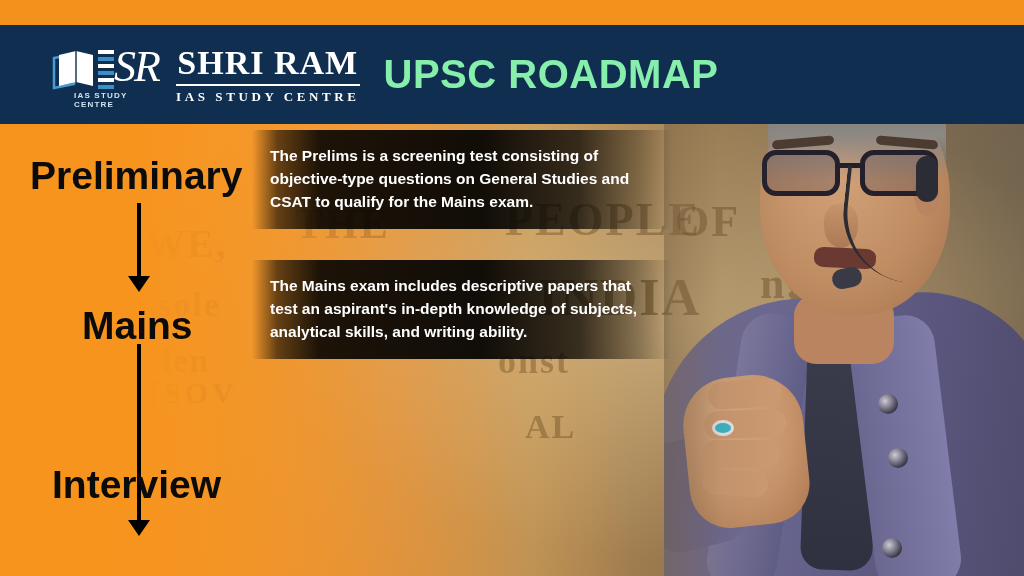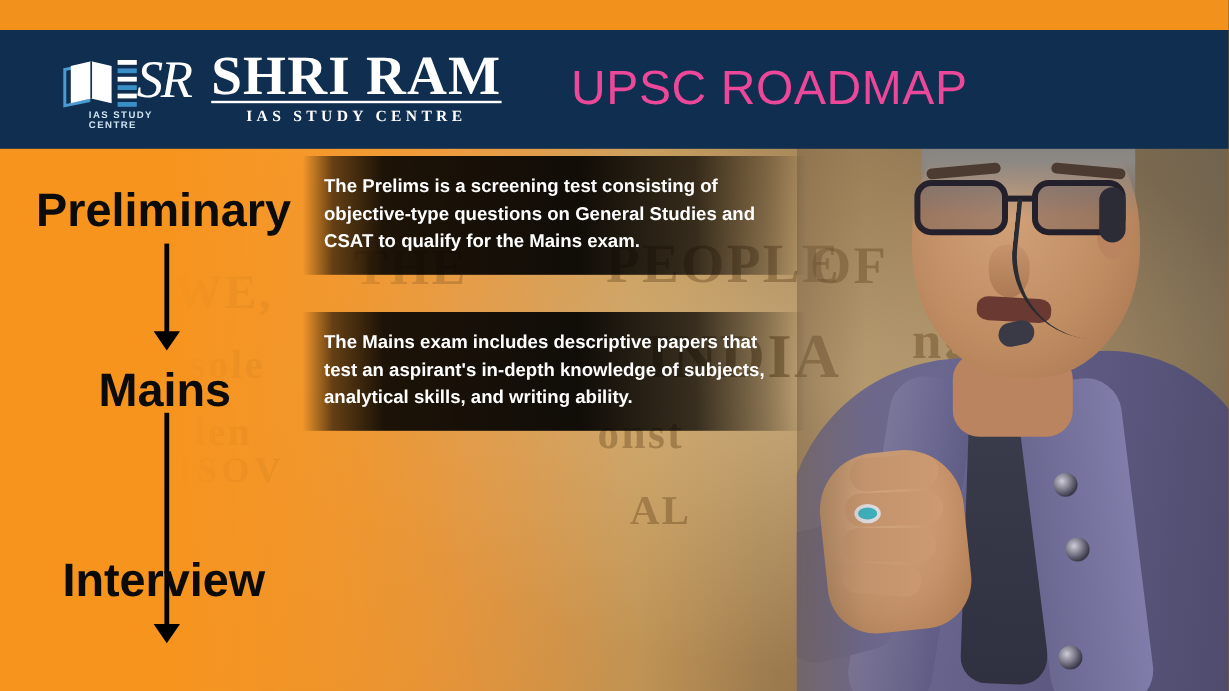--- a/index.html
+++ b/index.html
@@ -220,33 +220,33 @@
   }
   .lm-caption{
     position:absolute; left:26px; top:47px;
     font-size:8px; color:#cfe3f2; letter-spacing:1.2px; font-weight:700;
   }
   .brand{
     margin-left:16px; text-align:center; flex:none;
   }
   .brand-name{
     font-family:"Liberation Serif", serif;
-    font-size:46px; font-weight:700; color:#ffffff; letter-spacing:1px;
+    font-size:34px; font-weight:700; color:#ffffff; letter-spacing:1px;
     line-height:36px;
   }
   .brand-rule{
     height:2px; background:#ffffff; margin:3px 0 3px;
   }
   .brand-sub{
     font-family:"Liberation Serif", serif;
     font-size:13px; font-weight:700; color:#ffffff; letter-spacing:3.6px;
   }
   .title{
-    margin-left:58px;
-    font-size:40px; font-weight:400; color:#ec4899; letter-spacing:0.5px;
+    margin-left:24px;
+    font-size:40px; font-weight:700; color:#86efac; letter-spacing:0.5px;
     white-space:nowrap;
   }
 
   
   .stages{
     position:absolute; left:0; top:108px; width:300px; height:392px;
   }
   .stage-label{
     position:absolute;
     font-size:39px; font-weight:700; color:#0b0b0b;

